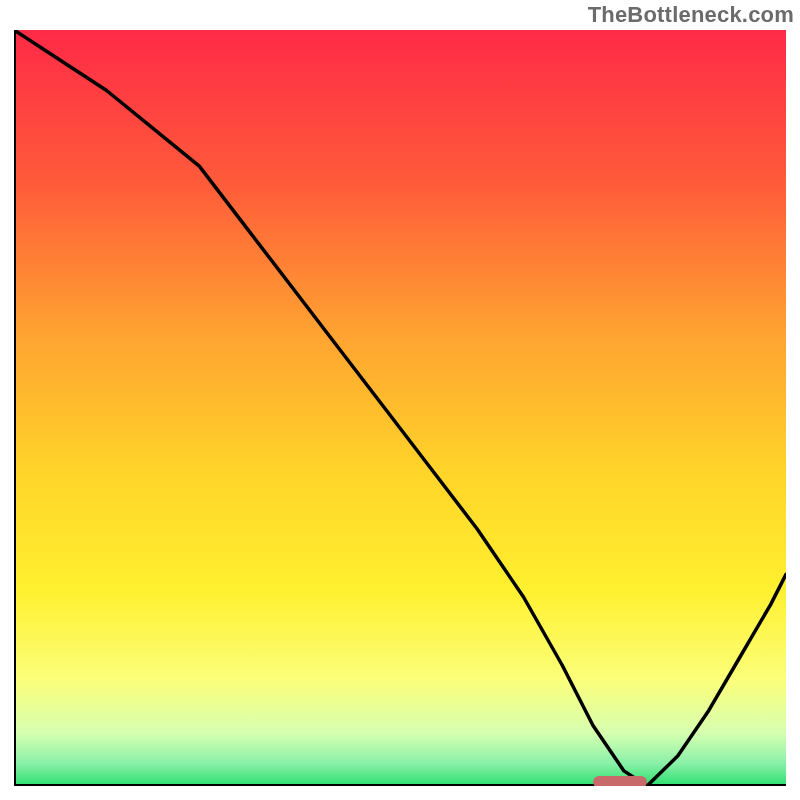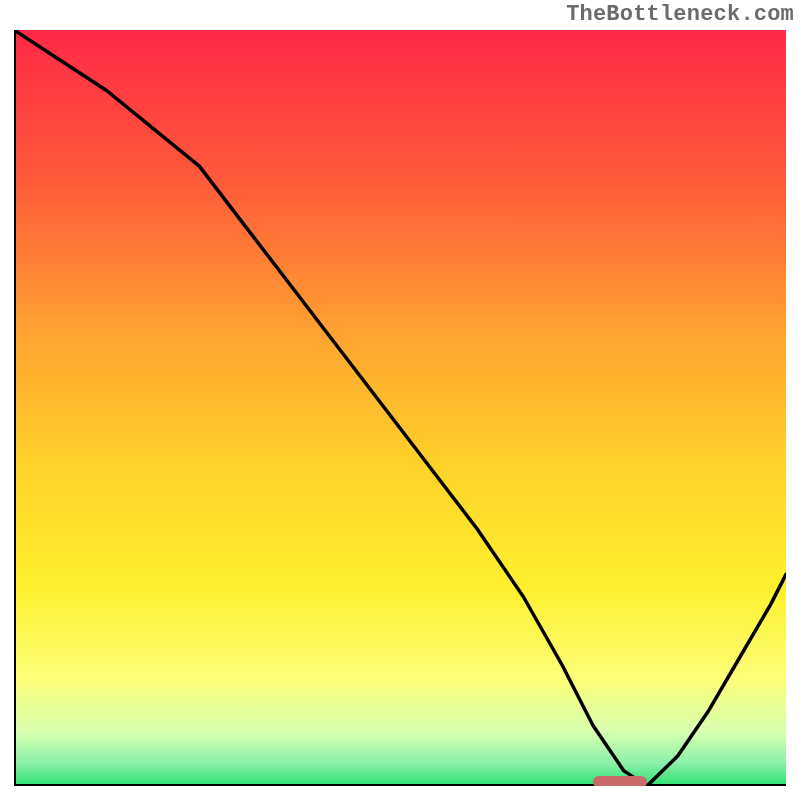--- a/index.html
+++ b/index.html
@@ -8,21 +8,20 @@
     width: 800px;
     height: 800px;
     background: #ffffff;
     font-family: Arial, Helvetica, sans-serif;
     overflow: hidden;
   }
   .outer {
     position: relative;
     width: 800px;
     height: 800px;
-    font-family: Liberation Mono, monospace;
   }
   .watermark {
     position: absolute;
     top: 2px;
     right: 6px;
     font-size: 22px;
     font-weight: 600;
     color: #6b6b6b;
     letter-spacing: 0.2px;
     user-select: none;

